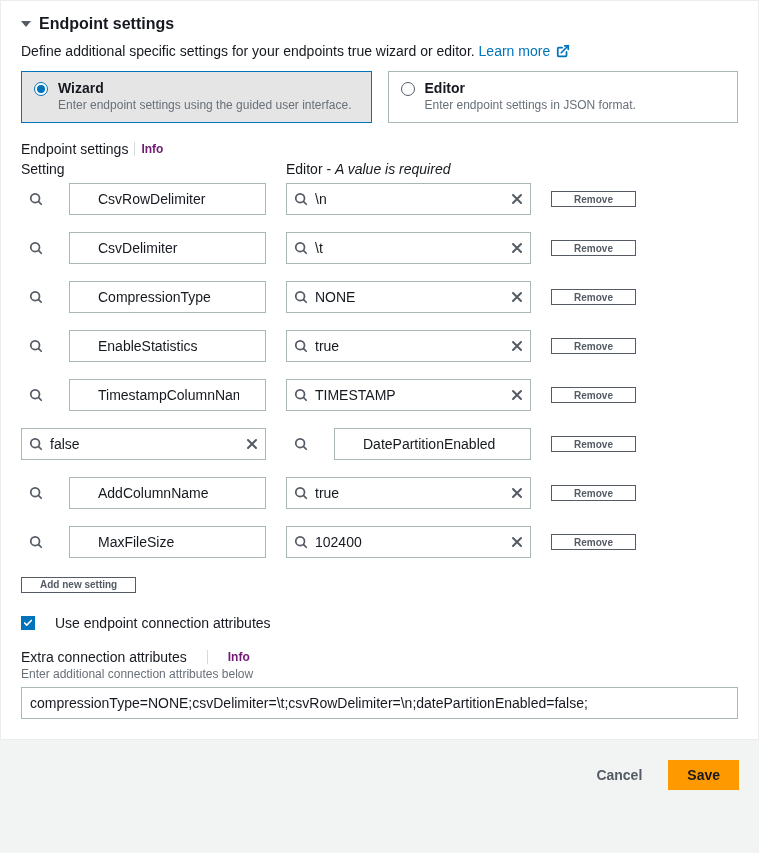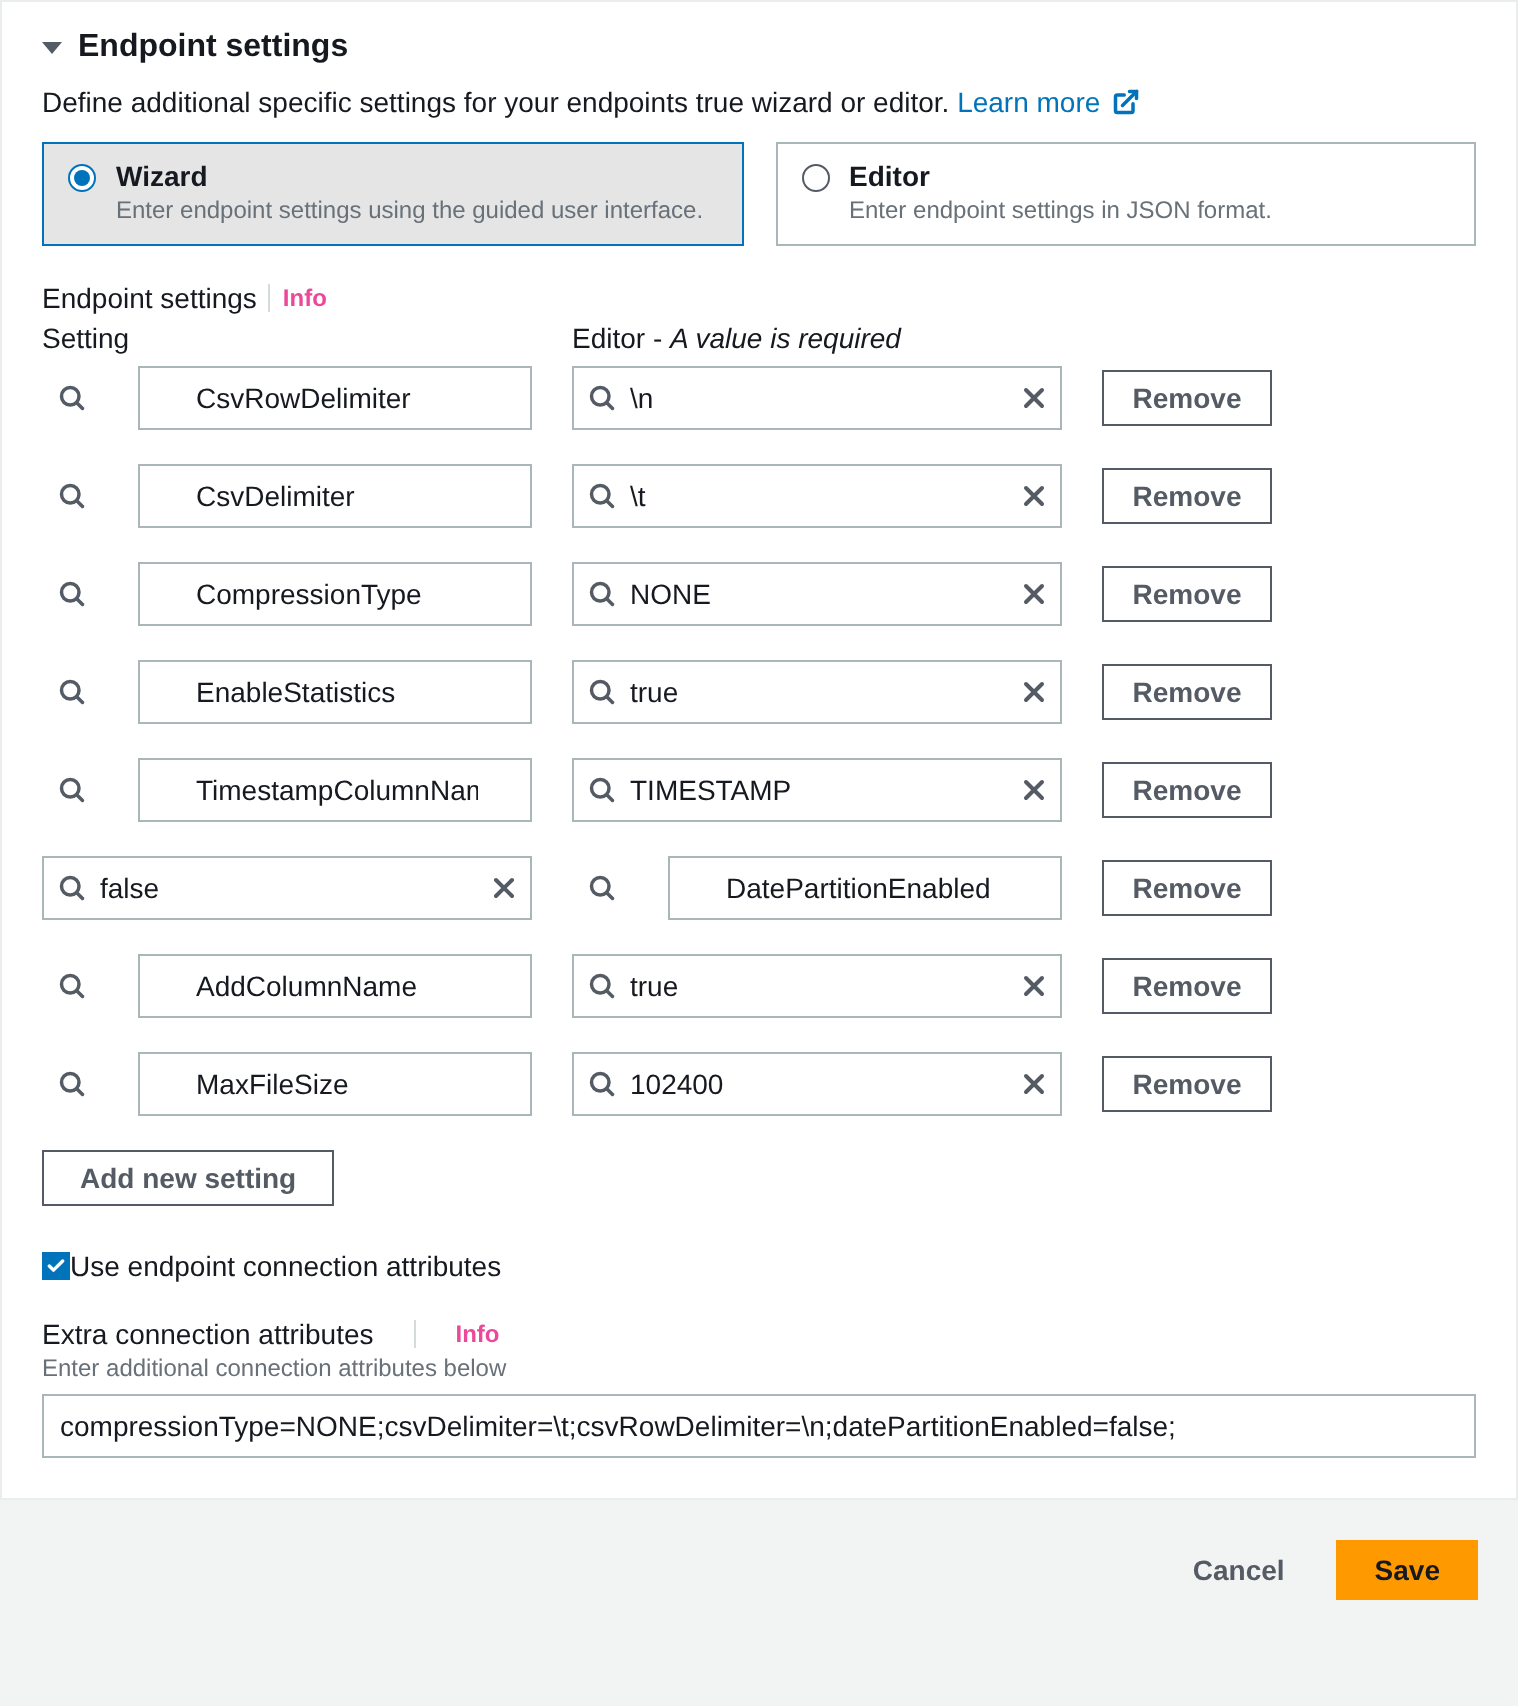--- a/index.html
+++ b/index.html
@@ -116,21 +116,21 @@
       font-size: 14px;
       font-weight: 400;
       color: #16191f;
     }
     .divider-v {
       width: 1px;
       height: 14px;
       background: #d5dbdb;
     }
     .info-link {
-      color: #ec4899;
+      color: #701a75;
       font-size: 12px;
       font-weight: 700;
       cursor: pointer;
     }
     .columns-header {
       display: flex;
       gap: 20px;
       margin-bottom: 6px;
     }
     .col-setting-h {
@@ -182,42 +182,42 @@
       width: 100%;
       height: 32px;
       border: 1px solid #aab7b8;
       padding: 4px 26px 4px 28px;
       font-size: 14px;
       color: #16191f;
       font-family: inherit;
       background: #fff;
     }
     .btn {
-      height: 28px;
+      height: 16px;
       border: 1px solid #545b64;
       background: #fff;
       color: #545b64;
       font-weight: 700;
-      font-size: 14px;
+      font-size: 10px;
       padding: 0 18px;
       cursor: pointer;
       font-family: inherit;
       white-space: nowrap;
     }
     .btn-remove {
       width: 85px;
       padding: 0;
     }
     .btn-add {
       margin-top: 0;
     }
     .checkbox-row {
       display: flex;
       align-items: center;
-      gap: 0;
+      gap: 20px;
       margin-top: 22px;
       margin-bottom: 18px;
     }
     .checkbox {
       width: 14px;
       height: 14px;
       border: 1px solid #0073bb;
       background: #0073bb;
       display: flex;
       align-items: center;

